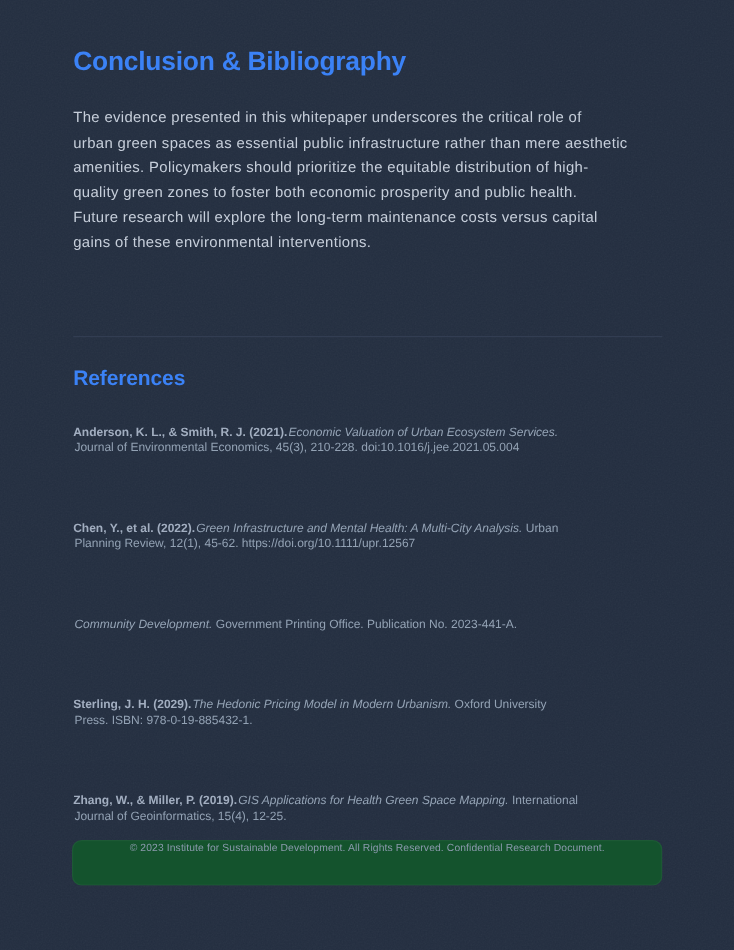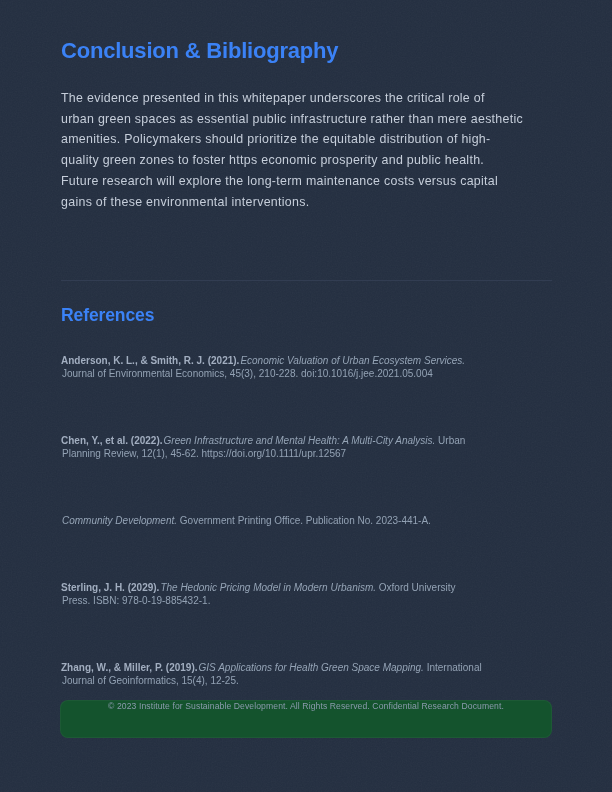--- a/index.html
+++ b/index.html
@@ -104,21 +104,21 @@
   </svg>
 
   <main class="content">
 
     <h1 class="page-title">Conclusion &amp; Bibliography</h1>
 
     <div class="intro">
       <div class="line">The evidence presented in this whitepaper underscores the critical role of</div>
       <div class="line">urban green spaces as essential public infrastructure rather than mere aesthetic</div>
       <div class="line">amenities. Policymakers should prioritize the equitable distribution of high-</div>
-      <div class="line">quality green zones to foster https economic prosperity and public health.</div>
+      <div class="line">quality green zones to foster both economic prosperity and public health.</div>
       <div class="line">Future research will explore the long-term maintenance costs versus capital</div>
       <div class="line">gains of these environmental interventions.</div>
     </div>
 
     <hr class="divider">
 
     <h2 class="refs-heading">References</h2>
 
     <section class="refs-list">
 

